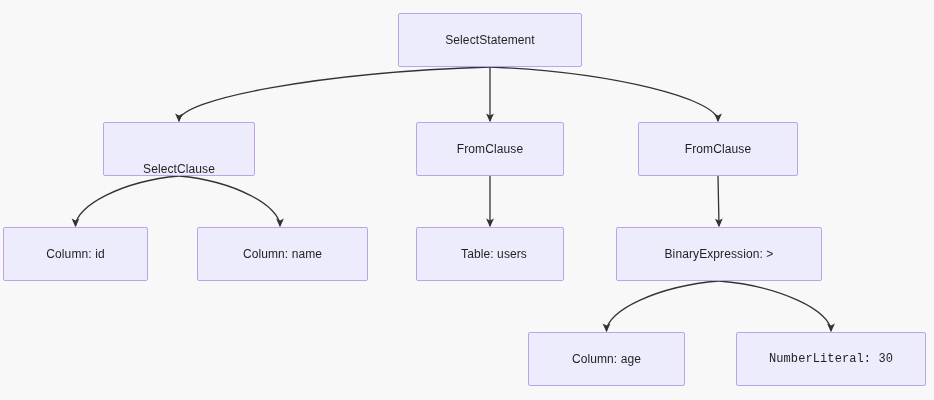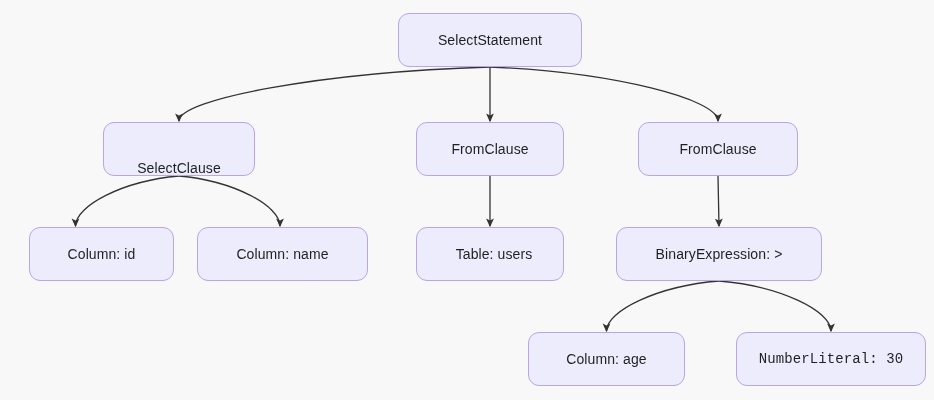--- a/index.html
+++ b/index.html
@@ -29,24 +29,24 @@
     pointer-events: none;
   }
   .node {
     position: absolute;
     box-sizing: border-box;
     display: flex;
     align-items: center;
     justify-content: center;
     background: #ececfd;
     border: 1.4px solid #b9a5e8;
-    border-radius: 11px;
+    border-radius: 2px;
     color: #1f2020;
     font-family: "Liberation Sans", sans-serif;
-    font-size: 14px;
+    font-size: 12px;
     line-height: 1;
     letter-spacing: 0.1px;
     white-space: nowrap;
   }
   .node-label {
     color: #1f2020;
   }
 </style>
 </head>
 <body>
@@ -81,21 +81,21 @@
   </div>
 
   <div class="node" style="left: 416px; top: 122px; width: 148px; height: 54px;">
     <span class="node-label">FromClause</span>
   </div>
 
   <div class="node" style="left: 638px; top: 122px; width: 160px; height: 54px;">
     <span class="node-label">FromClause</span>
   </div>
 
-  <div class="node" style="left: 3px; top: 227px; width: 145px; height: 54px; margin-left: 26px;">
+  <div class="node" style="left: 3px; top: 227px; width: 145px; height: 54px;">
     <span class="node-label">Column: id</span>
   </div>
 
   <div class="node" style="left: 197px; top: 227px; width: 171px; height: 54px;">
     <span class="node-label">Column: name</span>
   </div>
 
   <div class="node" style="left: 416px; top: 227px; width: 148px; height: 54px; padding-left: 8px;">
     <span class="node-label">Table: users</span>
   </div>

